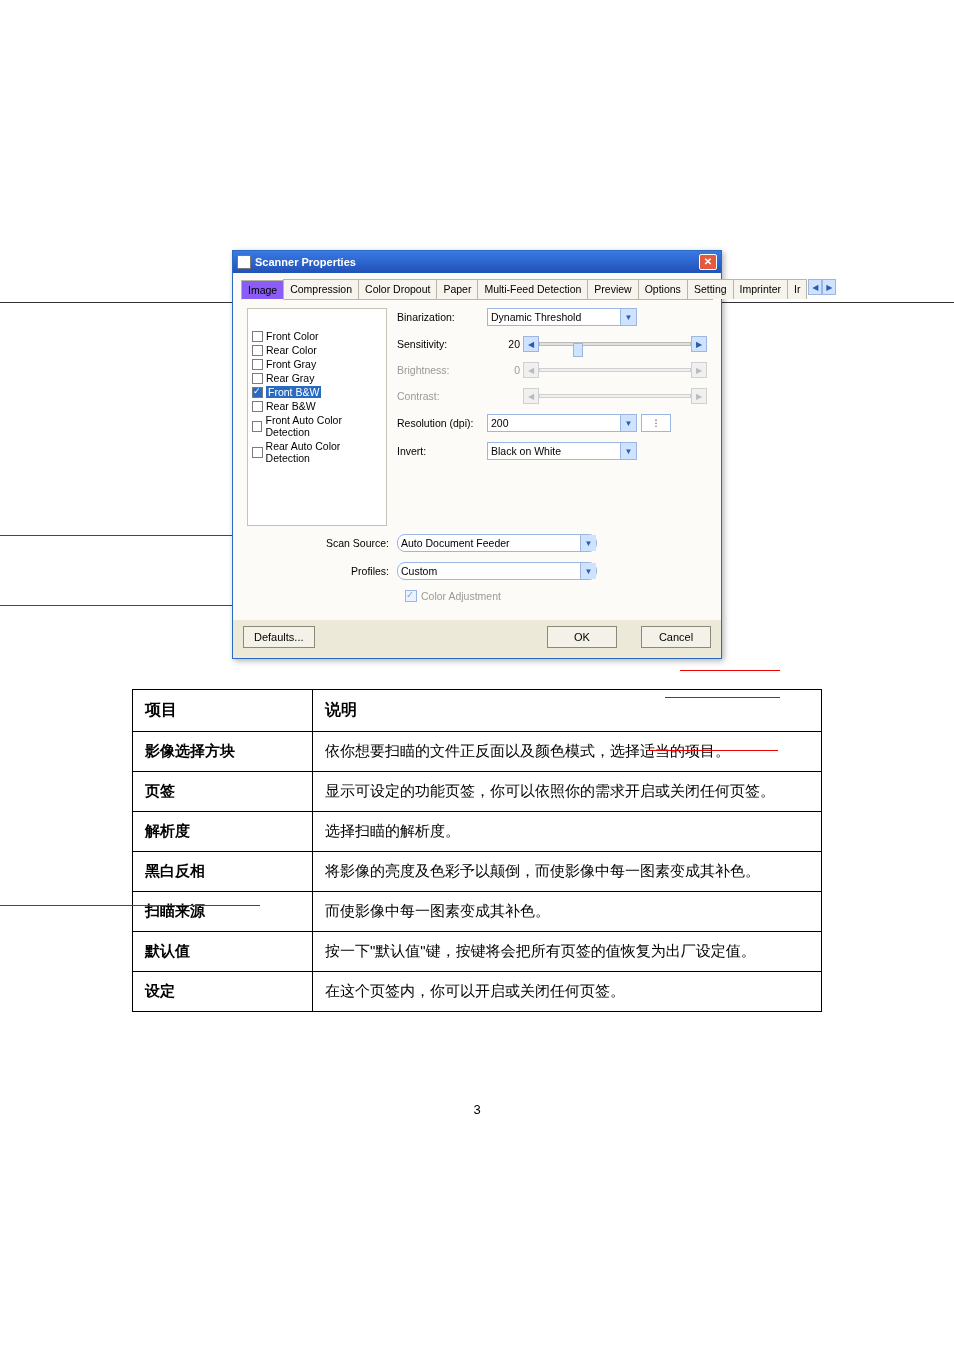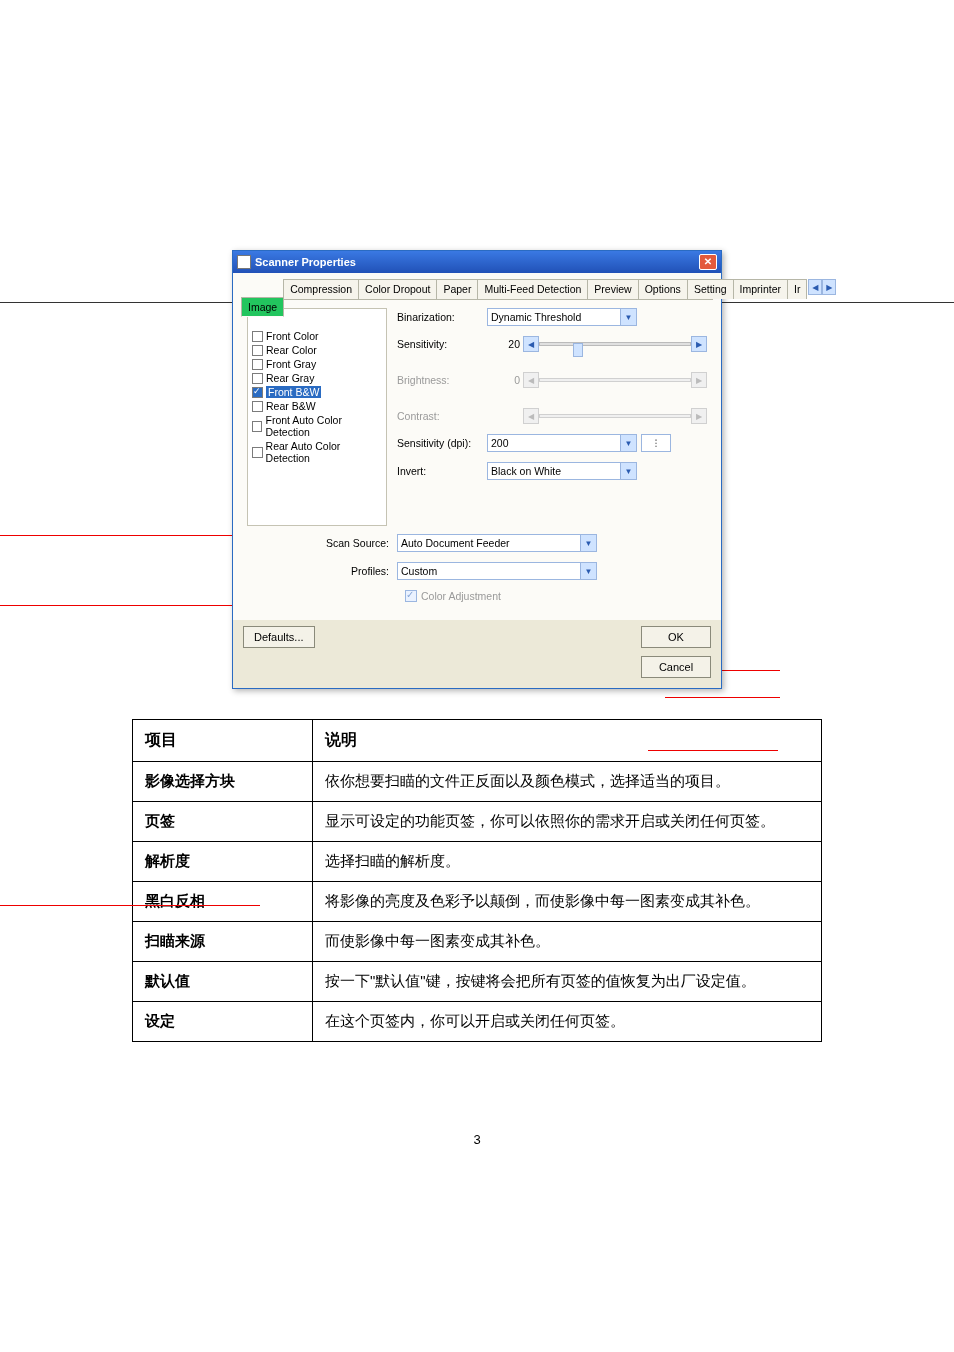--- a/index.html
+++ b/index.html
@@ -9,57 +9,57 @@
   
   .dialog-wrap { width: 490px; margin: 250px auto 0 auto; position: relative;}
   .dialog { border: 1px solid #2a6bc2; background: #ece9d8; box-shadow: 2px 2px 6px rgba(0,0,0,.3);}
   .titlebar { height:22px; background: linear-gradient(#3a79e3,#2151b7); color:#fff; display:flex; align-items:center; padding:0 4px; font-size:11px; font-weight:bold;}
   .titlebar .ticon { width:14px;height:14px;background:#fff;border:1px solid #777;margin-right:4px;display:inline-block;position:relative;}
   .titlebar .close { width:18px;height:16px;background:#e35a3c;border:1px solid #fff;border-radius:2px;margin-left:auto;display:flex;align-items:center;justify-content:center;color:#fff;font-size:10px;line-height:1;}
   .dlg-body { padding:6px 8px 10px 8px; background:#fcfbf7;}
   
   .tabs { display:flex; border-bottom:1px solid #b6b6a7; font-size:10.5px; position:relative;}
   .tab { padding:3px 6px; border:1px solid #b6b6a7; border-bottom:none; background:#f6f4ec; margin-right:-1px; white-space:nowrap;}
-  .tab.active { background:#22c55e; border-bottom:1px solid #fcfbf7; position:relative; top:18px;}
+  .tab.active { background:#8b5cf6; border-bottom:1px solid #fcfbf7; position:relative; top:1px;}
   .tab-scroll { margin-left:2px; display:flex; }
   .tab-scroll span{ width:14px;height:16px;border:1px solid #9bb6e0;background:#cfe3ff;display:flex;align-items:center;justify-content:center;font-size:8px;color:#2a5bb0;}
   
   .content { padding:8px 6px 8px 6px; }
   .row1 { display:flex; }
   .imgsel { width:140px; border:1px solid #c5c3b3; padding:20px 4px 60px 4px; background:#fff; font-size:10.5px;}
   .imgsel label{display:flex;align-items:center;gap:3px;padding:1px 0;}
   .imgsel .chk{width:11px;height:11px;border:1px solid #7b7b7b;background:#fff;display:inline-block;position:relative;}
   .imgsel .chk.on{background:#2a6bc2;}
   .imgsel .chk.on:after{content:"✓";position:absolute;top:-2px;left:0;color:#fff;font-size:9px;}
   .imgsel .sel{background:#2a6bc2;color:#fff;padding:0 2px;}
   .settings { flex:1; padding-left:10px; font-size:10.5px;}
   .srow{display:flex;align-items:center;margin-bottom:10px;}
   .srow .lbl{width:90px;}
-  .srow.disabled{color:#9a9a9a;margin-top:20px;}
+  .srow.disabled{color:#9a9a9a;}
   .combo{flex:1;height:18px;border:1px solid #9bb6e0;background:#fff;display:flex;align-items:center;padding:0 3px;position:relative;}
   .combo .arrow{position:absolute;right:0;top:0;width:16px;height:100%;background:#cfe3ff;border-left:1px solid #9bb6e0;display:flex;align-items:center;justify-content:center;color:#2a5bb0;font-size:8px;}
   .combo.short{width:150px;flex:none;}
   .spin{width:30px;height:18px;border:1px solid #9bb6e0;background:#fff;display:flex;align-items:center;justify-content:center;margin-left:4px;font-size:9px;}
   .slider{flex:1;height:16px;position:relative;display:flex;align-items:center;}
   .slider .track{flex:1;height:4px;background:#e0e0e0;border:1px solid #bbb;position:relative;}
   .slider .btn{width:16px;height:16px;background:#cfe3ff;border:1px solid #9bb6e0;display:flex;align-items:center;justify-content:center;font-size:8px;color:#2a5bb0;}
   .slider .thumb{position:absolute;width:10px;height:14px;background:#cfe3ff;border:1px solid #9bb6e0;}
   .slider.disabled .btn,.slider.disabled .track,.slider.disabled .thumb{background:#f0f0f0;border-color:#d0d0d0;color:#bbb;}
   .numbox{width:36px;text-align:right;padding-right:3px;}
   .lower{margin-top:8px;}
   .lrow{display:flex;align-items:center;margin-bottom:10px;font-size:10.5px;}
   .lrow .llbl{width:150px;text-align:right;padding-right:8px;}
-  .lrow .combo{width:200px;flex:none;}
+  .lrow .combo{width:200px;flex:none;border-radius:8px;}
   .chkline{display:flex;align-items:center;gap:4px;color:#9a9a9a;font-size:10.5px;margin-left:158px;}
   .chkline .chk2{width:12px;height:12px;border:1px solid #9bb6e0;background:#eaf2ff;position:relative;}
   .chkline .chk2:after{content:"✓";position:absolute;top:-2px;left:0;font-size:10px;color:#8aa8d8;}
   
-  .btnrow{display:flex;padding:6px 10px 10px 10px;align-items:flex-start;}
+  .btnrow{display:flex;padding:6px 10px 10px 10px;align-items:flex-end;}
   .wbtn{min-width:70px;height:22px;border:1px solid #8a8a7a;background:#f4f2e8;font-size:11px;display:flex;align-items:center;justify-content:center;padding:0 10px;}
-  .btnrow .right{margin-left:auto;display:flex;gap:8px;flex-direction:column;}
+  .btnrow .right{margin-left:auto;display:flex;gap:24px;}
   
   .ann{position:absolute;height:0;border-top:1.5px solid #e00;}
   .ann.a1{top:285px;left:0;width:265px;}
   .ann.a2{top:355px;left:0;width:279px;}
   .ann.a3{top:420px;left:680px;width:100px;}
   .ann.a4{top:447px;left:665px;width:115px;}
   .ann.a5{top:500px;left:648px;width:130px;}
   .ann.a6{top:655px;left:0;width:260px;}
   
   .tbl-wrap{width:690px;margin:30px auto 0 auto;}
@@ -175,21 +175,21 @@
               <div class="srow disabled">
                 <span class="lbl">Contrast:</span>
                 <span class="numbox"></span>
                 <div class="slider disabled">
                   <span class="btn">◀</span>
                     <span class="track"></span>
                     <span class="btn">▶</span>
                 </div>
               </div>
               <div class="srow">
-                <span class="lbl">Sensitivity (dpi):</span>
+                <span class="lbl">Resolution (dpi):</span>
                 <div class="combo short">
                   <span>200</span>
                     <span class="arrow">▼</span>
                 </div>
                 <span class="spin">⋮</span>
               </div>
               <div class="srow">
                 <span class="lbl">Invert:</span>
                 <div class="combo short">
                   <span>Black on White</span>

